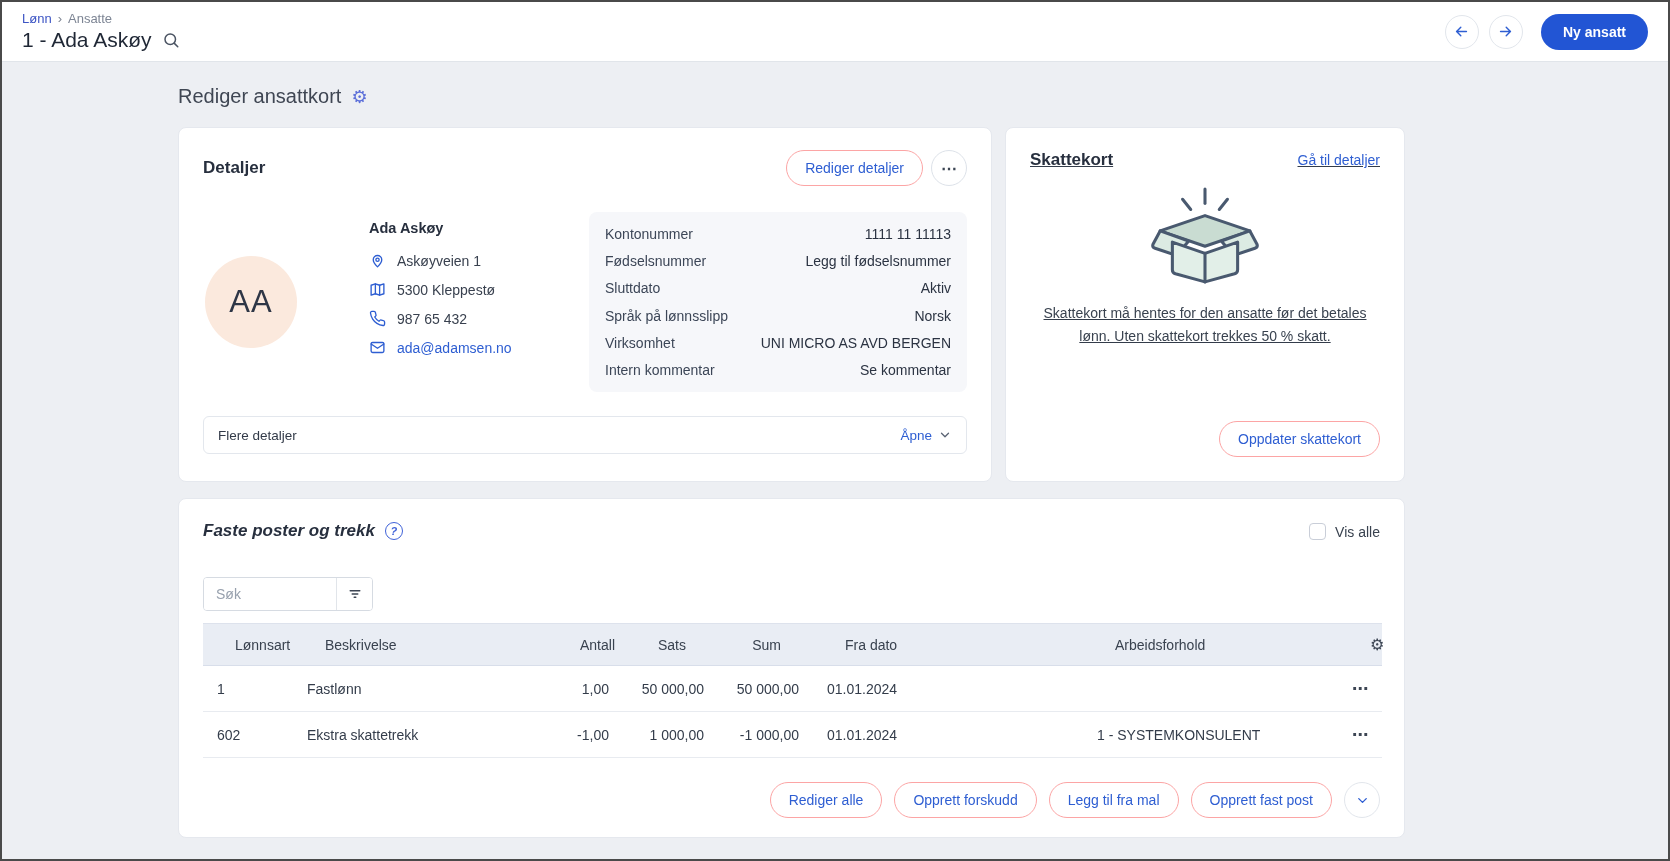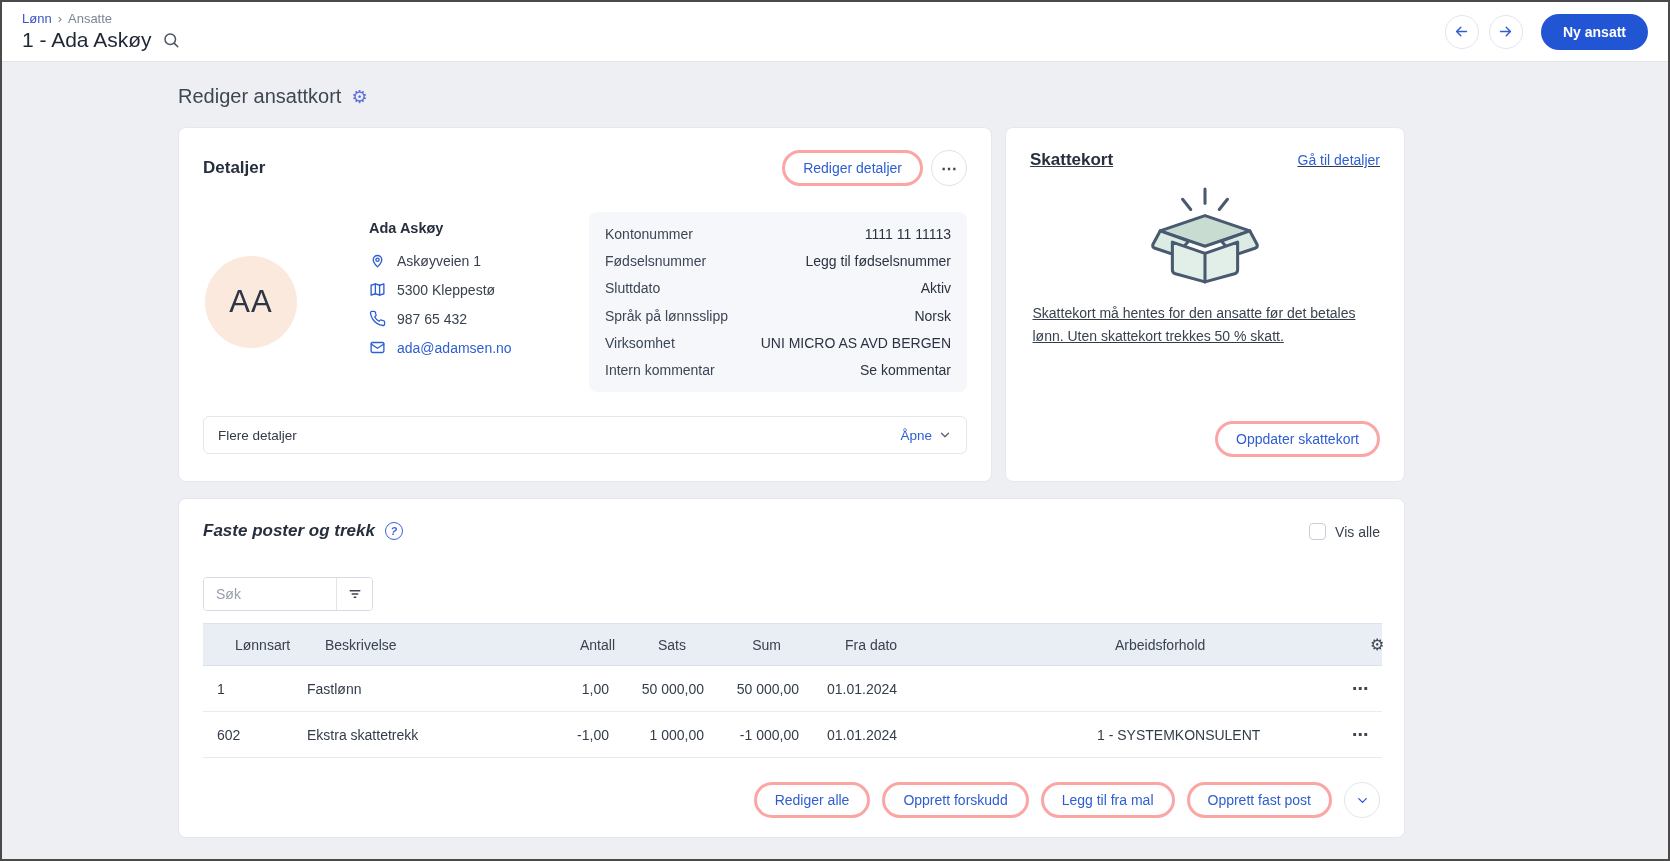--- a/index.html
+++ b/index.html
@@ -46,21 +46,21 @@
     border:1px solid #e5e8ee; border-radius:8px;
   }
   .card-details { top:64px; left:176px; width:814px; height:355px; padding:22px 24px; }
   .card-tax     { top:64px; left:1003px; width:400px; height:355px; padding:22px 24px;text-decoration:underline; }
   .card-posts   { top:435px; left:176px; width:1227px; height:340px; padding:22px 24px; }
   .card-head { display:flex; align-items:center; justify-content:space-between; }
   .card-title { font-size:17px; font-weight:700; color:#272f3e; }
   .head-actions { display:flex; align-items:center; gap:8px; }
   .pill-btn {
     height:36px; padding:0 18px; border-radius:18px;
-    border:3px solid #fca5a5; background:#fff;
+    border:1px solid #fca5a5; background:#fff;
     color:#2e5ed2; font-size:14px; cursor:pointer; white-space:nowrap;
   }
   .ellipsis-btn {
     width:36px; height:36px; border-radius:50%;
     border:1px solid #dde2e9; background:#fff;
     color:#3c4553; font-size:16px; font-weight:700; cursor:pointer;
     display:flex; align-items:center; justify-content:center;
   }
   .details-body { display:flex; margin-top:26px; height:180px; }
   .avatar {
@@ -84,21 +84,21 @@
   .info-value { color:#2b3342; text-align:right; }
   .more-row {
     margin-top:24px; height:38px; border:1px solid #e3e7ed; border-radius:6px;
     display:flex; align-items:center; justify-content:space-between;
     padding:0 14px; cursor:pointer; background:#fff;
   }
   .more-label { font-size:13.5px; color:#323a48; }
   .open-group { display:flex; align-items:center; gap:6px; font-size:13.5px; }
   .tax-illustration { display:flex; justify-content:center; margin-top:14px; }
   .tax-message {
-    margin:14px auto 0; max-width:345px; 
+    margin:14px auto 0; max-width:345px; text-align:center;
     font-size:14px; line-height:23px; color:#39424f;
   }
   .tax-btn-row { position:absolute; right:24px; bottom:24px; }
   .posts-head-left { display:flex; align-items:center; gap:10px;font-style:italic; }
   .help-icon {
     width:18px; height:18px; border:1.5px solid #3f62d8; border-radius:50%;
     color:#3f62d8; font-size:11px; font-weight:700;
     display:flex; align-items:center; justify-content:center; cursor:pointer;
   }
   .showall-group { display:flex; align-items:flex-end; gap:9px; cursor:pointer; }

